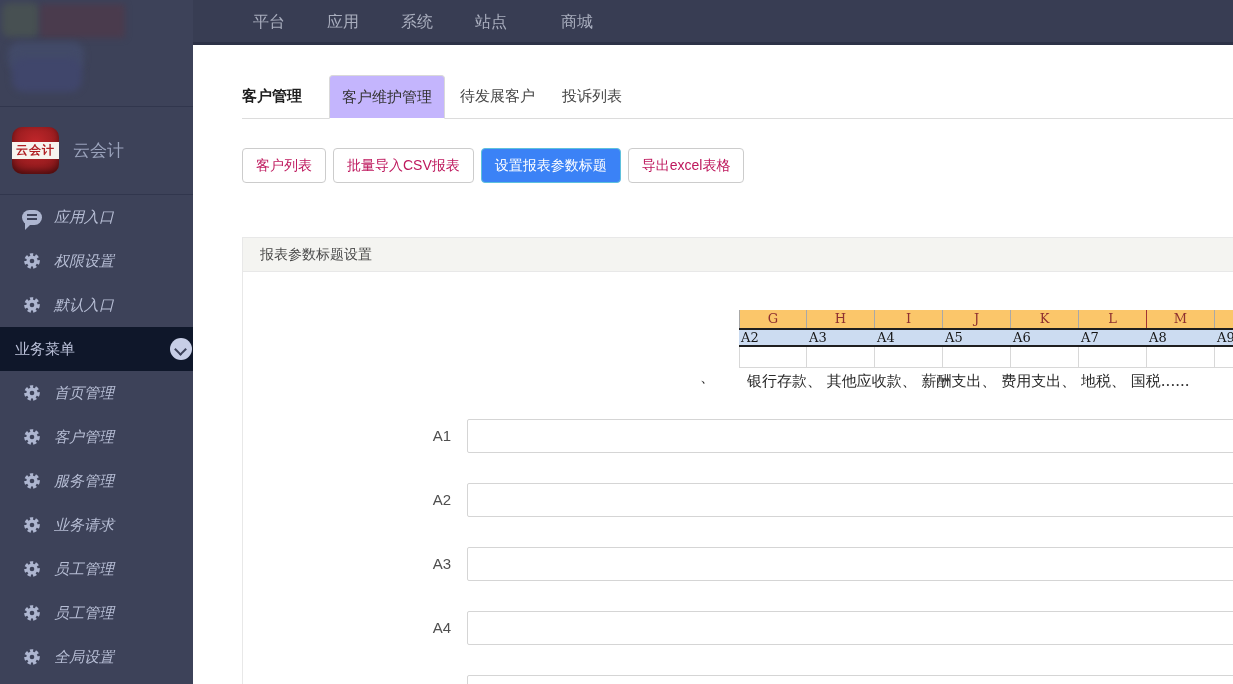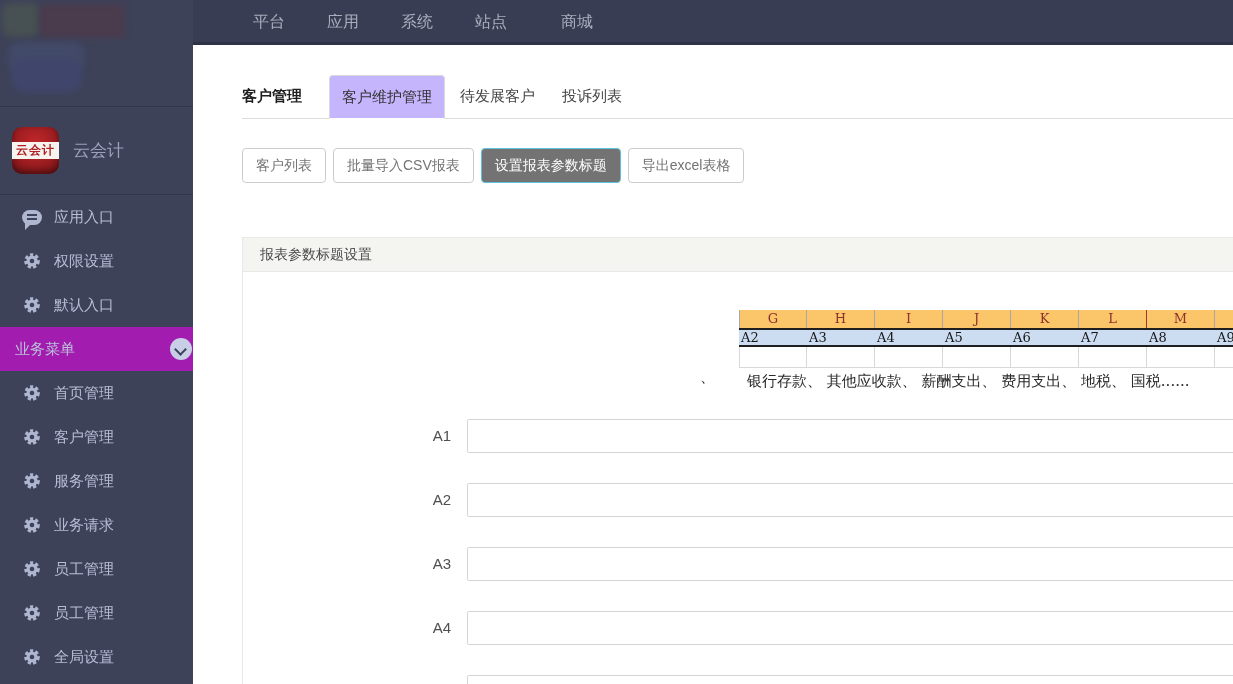--- a/index.html
+++ b/index.html
@@ -25,24 +25,24 @@
   .brand { height:88px; border-bottom:1px solid #31364d; display:flex; align-items:center; padding-left:12px; }
   .brand-icon { width:47px; height:47px; border-radius:10px; flex:0 0 auto;
                 background:radial-gradient(circle at 50% 35%, #c3272b 0%, #9c1d20 55%, #6e1214 100%);
                 position:relative; box-shadow:inset 0 -3px 6px rgba(0,0,0,.4); }
   .brand-band { position:absolute; left:0; right:0; top:15px; height:17px; background:#f7f4ef;
                 display:flex; align-items:center; justify-content:center;
                 color:#b01f24; font-size:12px; font-weight:bold; letter-spacing:1px; }
   .brand-name { color:#9aa2bb; font-size:17px; margin-left:14px; }
 
   .menu { }
-  .m-item { height:44px; display:flex; align-items:center; padding-left:22px; cursor:pointer; }
+  .m-item { height:44px; display:flex; align-items:center; padding-left:22px; cursor:pointer;font-style:italic; }
   .m-ico { width:20px; height:20px; display:flex; align-items:center; justify-content:center; flex:0 0 auto; }
   .m-label { color:#b6bdd4; font-size:15px; margin-left:12px; white-space:nowrap; }
-  .m-section { height:44px; background:#a21caf; display:flex; align-items:center;
+  .m-section { height:44px; background:#0f172a; display:flex; align-items:center;
                padding-left:15px; position:relative; cursor:pointer; }
   .m-section .m-label { margin-left:0; color:#bac0d8; }
   .chev-circle { position:absolute; left:170px; top:11px; width:22px; height:22px; border-radius:50%;
                  background:#c7cee6; }
   .chev-circle::after { content:""; position:absolute; left:6px; top:7px; width:7px; height:7px;
                  border-right:2px solid #3d4259; border-bottom:2px solid #3d4259; transform:rotate(45deg); }
 
   .icon-comment { width:20px; height:15px; background:#aeb6d0; border-radius:8px; position:relative; }
   .icon-comment::before { content:""; position:absolute; left:5px; top:4px; width:10px; height:2px;
                  background:#3d4259; box-shadow:0 4px 0 #3d4259; }
@@ -57,23 +57,23 @@
             border-bottom:1px solid #dcdcdc; display:flex; align-items:stretch; }
   .page-title { font-size:15px; font-weight:bold; color:#1f1f1f; display:flex; align-items:center;
                 margin-right:27px; }
   .tab { font-size:15px; color:#464646; display:flex; align-items:center; padding:0 12px; cursor:pointer; }
   .tab.active { border:1px solid #d9d9d9; border-bottom:1px solid #fff; border-radius:4px 4px 0 0;
                 background:#c4b5fd; margin-bottom:-1px; color:#333; }
   .tab + .tab { margin-left:3px; }
 
   .toolbar { position:absolute; left:29px; top:100px; display:flex; gap:7px; }
   .btn { height:35px; line-height:33px; padding:0 13px; background:#fff; border:1px solid #ccc;
-         border-radius:4px; font-size:14px; color:#737373; cursor:pointer;
+         border-radius:4px; font-size:14px; color:#be185d; cursor:pointer;
          font-family:"Liberation Sans", sans-serif; }
-  .btn.active { background:#737373; border-color:#5ec1dd; color:#fff; }
+  .btn.active { background:#3b82f6; border-color:#5ec1dd; color:#fff; }
 
   .panel { position:absolute; left:29px; top:189px; width:1100px; height:600px;
            border:1px solid #e8e8e8; background:#fff; }
   .panel-head { height:34px; line-height:33px; background:#f4f4f1; border-bottom:1px solid #e8e8e8;
                 padding-left:17px; font-size:14px; color:#4a4a4a; }
   .panel-body { position:relative; height:565px; }
 
   
   .preview { position:absolute; left:496px; top:38px; width:600px; }
   .pv-row { display:flex; }

